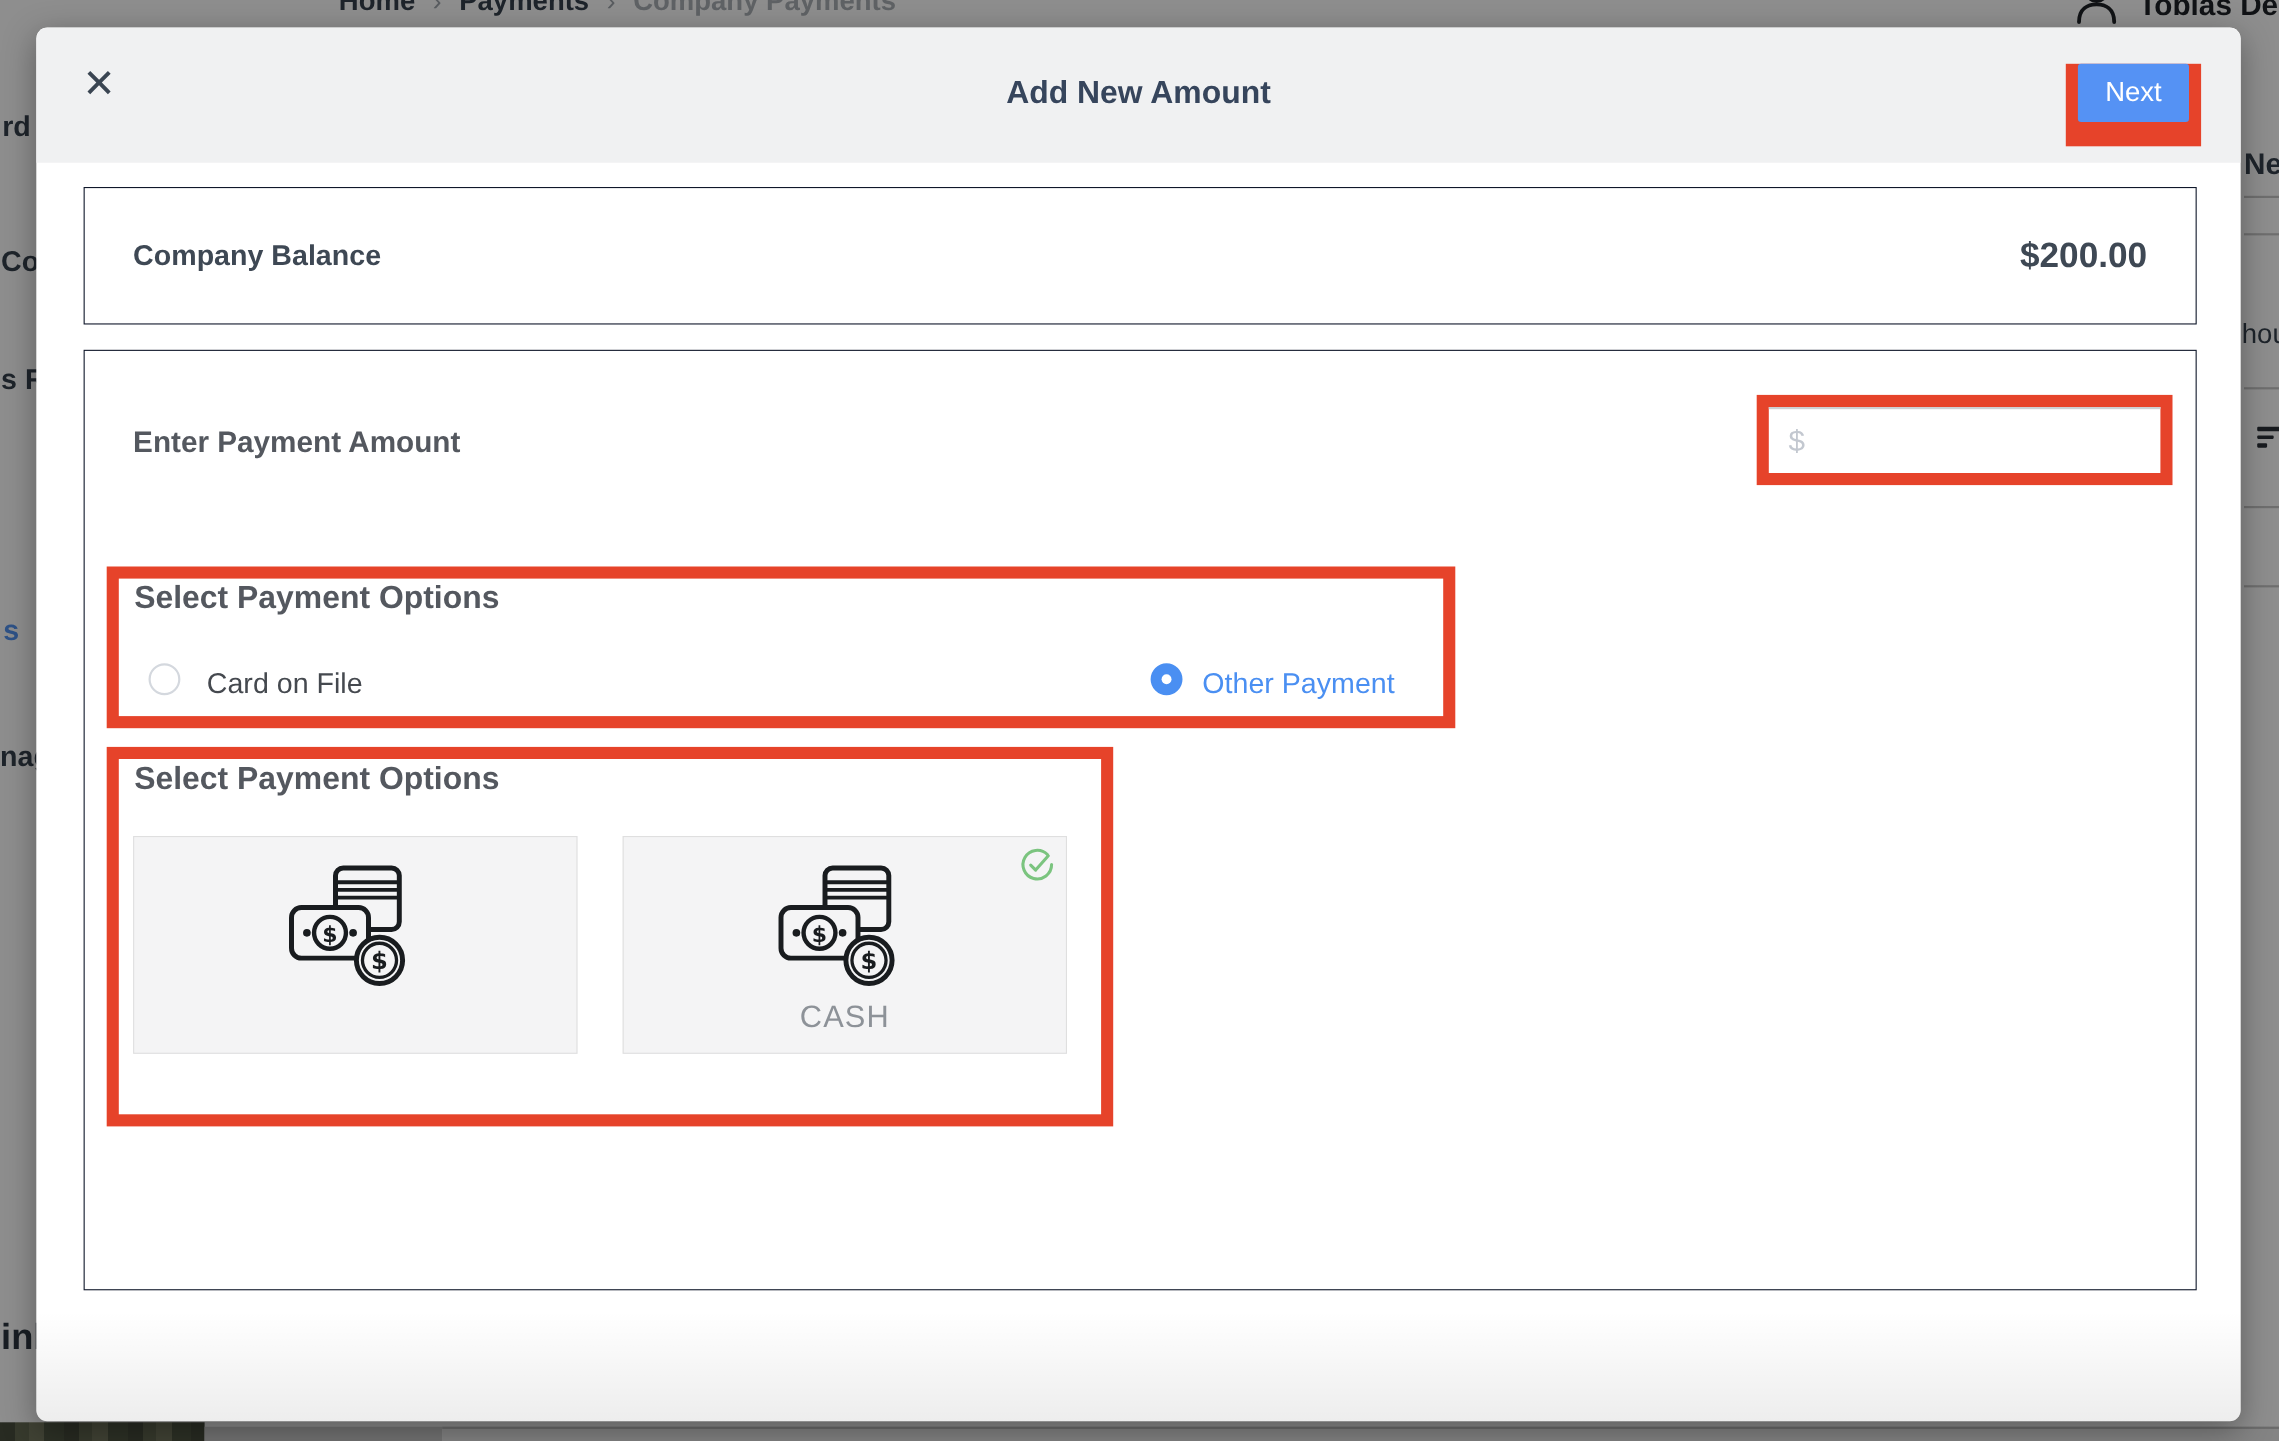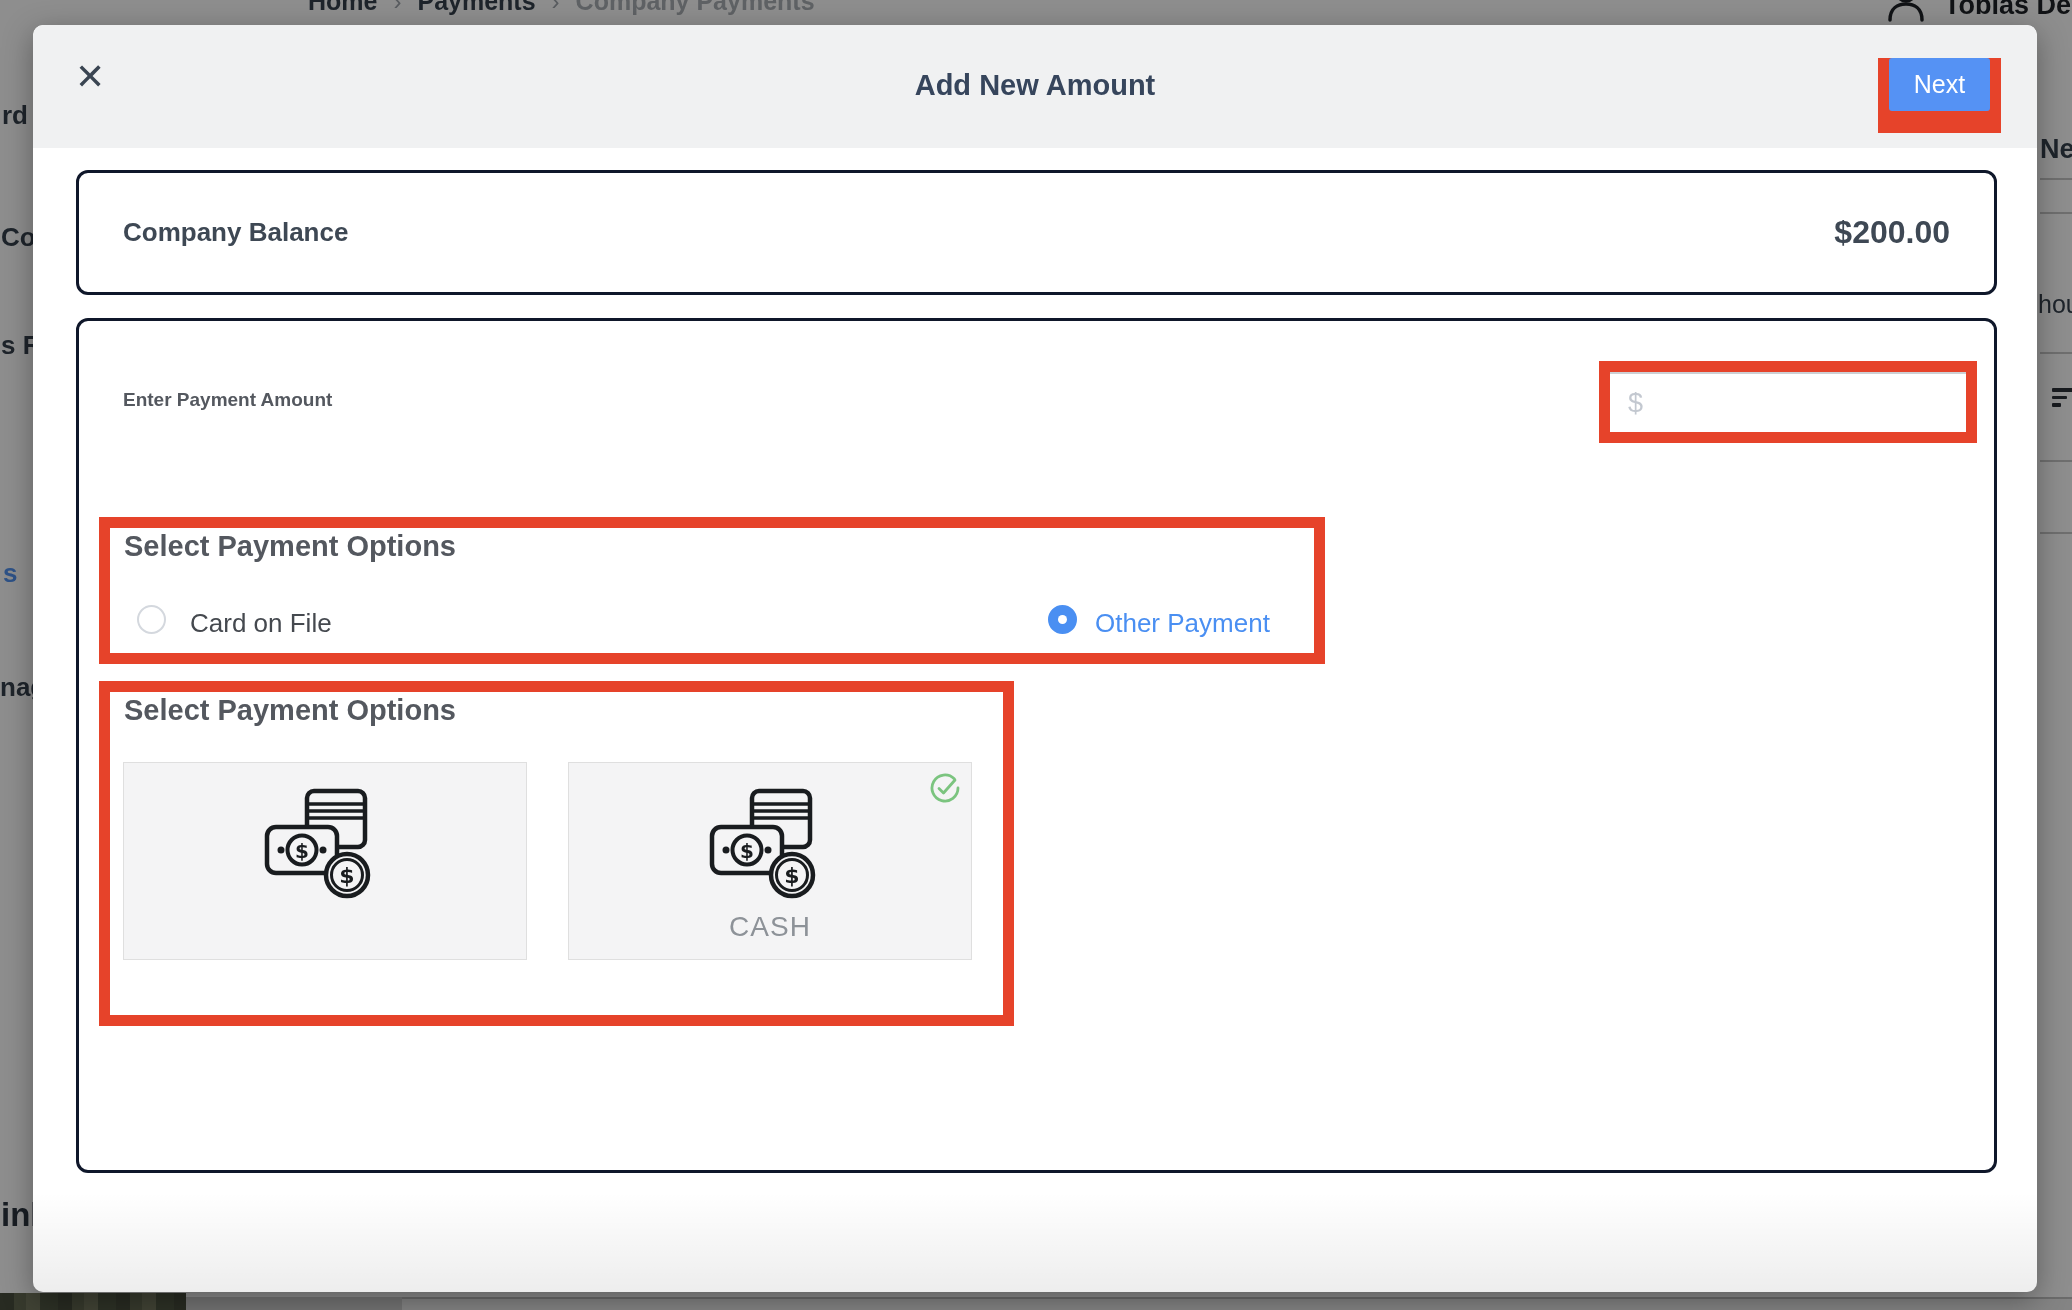--- a/index.html
+++ b/index.html
@@ -45,28 +45,28 @@
   .modal-header{position:relative;height:123px;background:#f0f1f2;border-radius:10px 10px 0 0;}
   .close-btn{position:absolute;left:42px;top:34px;font-size:36px;font-weight:300;color:#3a4552;
              line-height:1;cursor:pointer;background:none;border:none;padding:0;font-family:"DejaVu Sans",sans-serif;}
   .modal-title{position:absolute;left:0;right:0;top:44px;text-align:center;
                font-size:29px;font-weight:700;color:#36455c;}
   .next-annotation{position:absolute;top:33px;right:36px;width:123px;height:75px;background:#e6432a;
                    display:flex;align-items:flex-start;justify-content:center;}
   .next-btn{width:101px;height:53px;background:#5592f4;color:#fff;border:none;border-radius:3px;
             font-size:25px;font-weight:500;font-family:"Liberation Sans",sans-serif;cursor:pointer;}
 
-  .card{position:absolute;background:#fff;border:3px solid #0f172a;border-radius:12px;box-sizing:border-box;}
+  .card{position:absolute;background:#fff;border:1px solid #0f172a;border-radius:0;box-sizing:border-box;}
   .balance-card{left:43px;top:145px;width:1921px;height:125px;display:flex;align-items:center;
                 justify-content:space-between;padding:0 44px;}
   .balance-label{font-size:26px;font-weight:600;color:#3e4854;}
   .balance-value{font-size:32px;font-weight:600;color:#3e4854;}
 
   .payment-card{left:43px;top:293px;width:1921px;height:855px;}
-  .epa-label{position:absolute;left:44px;top:68px;font-size:19px;font-weight:700;color:#54585f;}
+  .epa-label{position:absolute;left:44px;top:68px;font-size:27px;font-weight:700;color:#54585f;}
 
   .amount-annotation{position:absolute;left:1520px;top:40px;width:378px;height:82px;background:#e6432a;
                      display:flex;align-items:center;justify-content:center;}
   .amount-input-wrap{width:356px;height:60px;background:#fff;border-top:2px solid #cdd0d4;
                      display:flex;align-items:center;box-sizing:border-box;}
   .currency{margin-left:18px;font-size:27px;color:#c3c8d0;}
   .amount-input{flex:1;border:none;outline:none;background:transparent;text-align:right;
                 padding-right:18px;font-size:27px;color:#565b63;font-family:"Liberation Sans",sans-serif;}
 
   .annot-box{position:absolute;border:11px solid #e6432a;box-sizing:border-box;}

